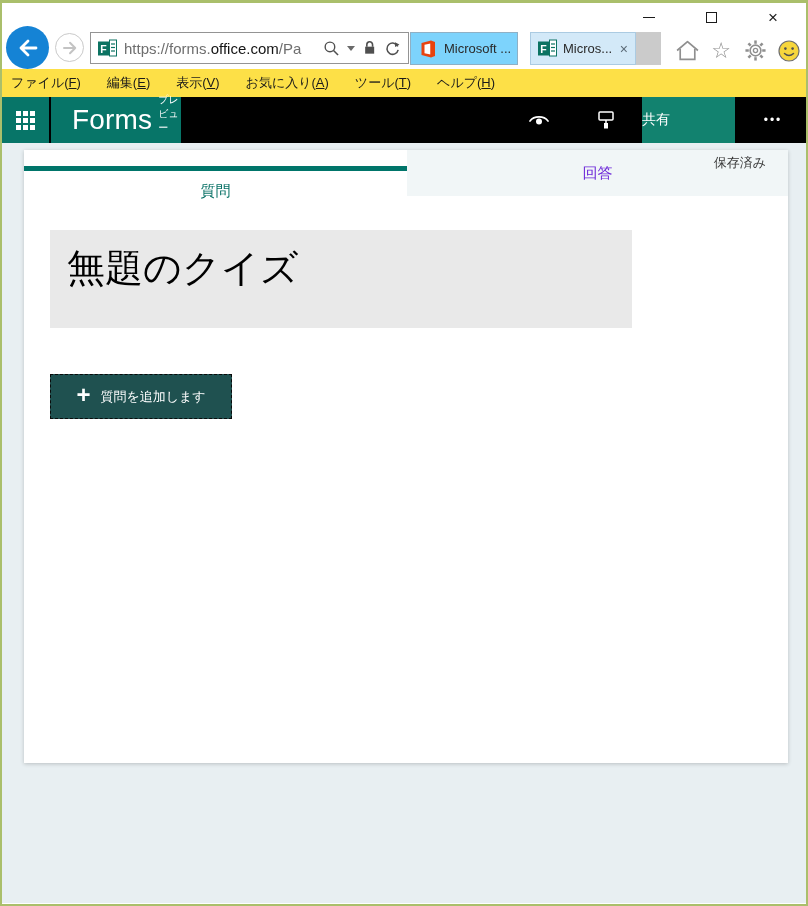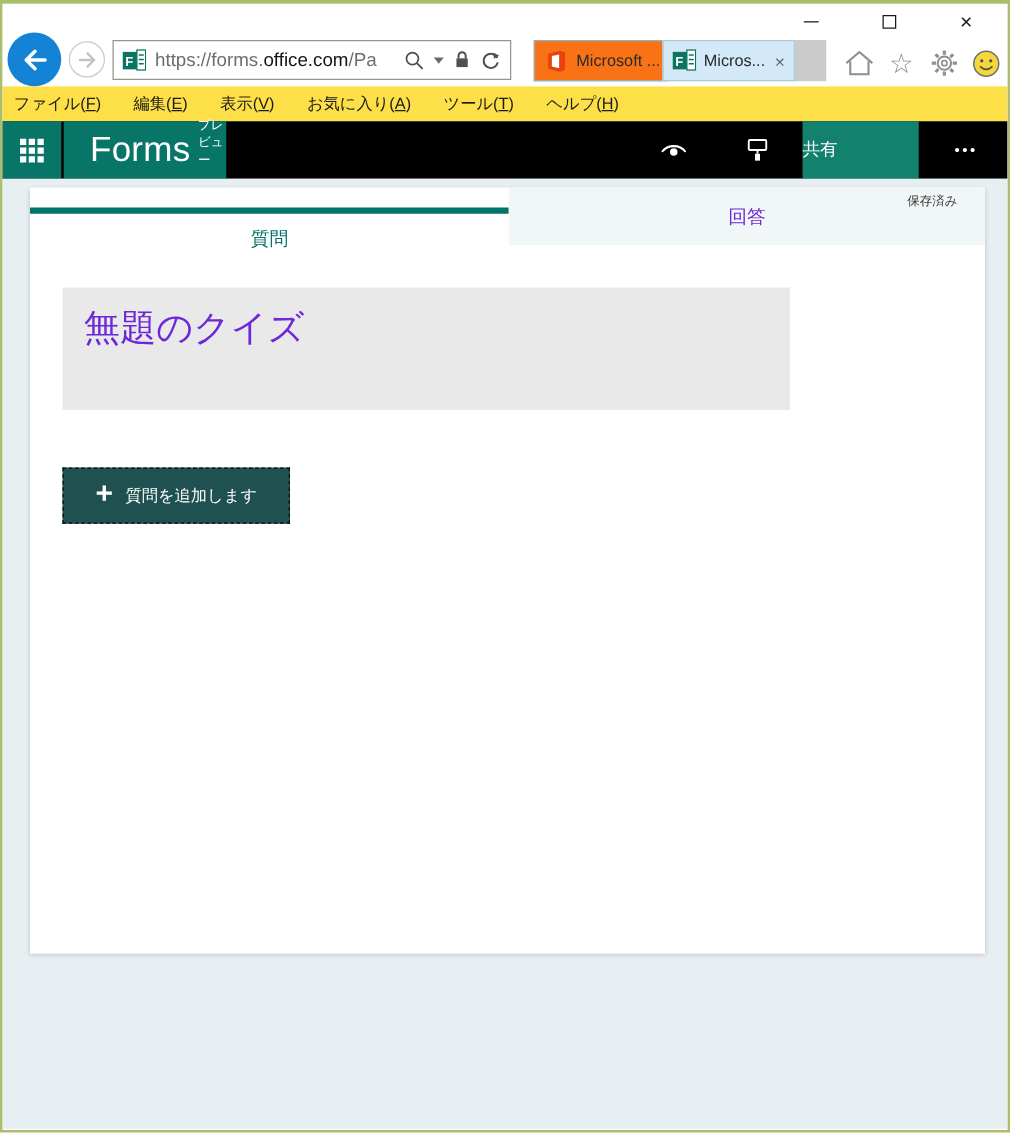--- a/index.html
+++ b/index.html
@@ -25,21 +25,21 @@
   .addressbar{ position:absolute; left:88px; top:0; width:319px; height:32px; border:1px solid #949494;
                background:#fff; display:flex; align-items:center; padding:0 7px; gap:7px; }
   .favicon{ flex:0 0 auto; }
   .url{ flex:1 1 auto; font-size:15px; color:#6e6e6e; white-space:nowrap; overflow:hidden; }
   .url .domain{ color:#141414; }
   .caret-down{ width:0; height:0; border-left:4px solid transparent; border-right:4px solid transparent;
                border-top:5px solid #6a6a6a; }
   .btab{ position:absolute; top:0; height:33px; display:flex; align-items:center; gap:6px; padding:0 7px;
          font-size:13px; color:#2a2a2a; }
   .btab .tab-title{ flex:1; white-space:nowrap; overflow:hidden; }
-  .btab-1{ left:425px; width:108px; background:#f97316; border:1px solid #8fb0c5; }
+  .btab-1{ left:408px; width:108px; background:#7dd3fc; border:1px solid #8fb0c5; }
   .btab-2{ left:528px; width:106px; background:#d3e9f8; border:1px solid #abcbe2; }
   .tab-close{ color:#5c6b77; font-size:14px; line-height:1; }
   .tab-stub{ position:absolute; left:634px; top:0; width:25px; height:33px; background:#cbcbcb; }
   .nav-icons{ position:absolute; left:668px; top:0; height:37px; display:flex; align-items:center; }
   .nav-ic{ width:34px; display:flex; align-items:center; justify-content:center; }
   .star-glyph{ font-size:22px; color:#8f8f8f; line-height:1; }
 
   
   .menubar{ height:28px; background:#fde047; display:flex; align-items:center; padding-left:9px;
             font-size:13px; color:#1a1a1a; }
@@ -67,23 +67,23 @@
 
   
   .page{ position:relative; height:760px; background:#e8eff2; }
   .card{ position:absolute; left:22px; top:7px; width:764px; height:613px; background:#fff;
          box-shadow:0 1px 4px rgba(0,0,0,.2); }
   .qtab{ position:absolute; left:0; top:16px; width:383px; height:46px; background:#fff;
          border-top:5px solid #00756a; display:flex; align-items:center; justify-content:center;
          font-size:15px; color:#077065; }
   .rtab{ position:absolute; left:383px; top:0; width:381px; height:46px; background:#f1f6f7;
          display:flex; align-items:center; justify-content:center; font-size:15px; color:#6d28d9; }
-  .saved{ position:absolute; top:4px; right:22px; font-size:10px; color:#373737; z-index:2; }
+  .saved{ position:absolute; top:4px; right:22px; font-size:13px; color:#373737; z-index:2; }
   .title-box{ position:absolute; left:26px; top:80px; width:582px; height:98px; background:#e9e9e9;
-              padding:13px 17px; font-size:29px; color:#6d28d9; cursor:text; }
+              padding:13px 17px; font-size:38px; color:#000000; cursor:text; }
   .add-btn{ position:absolute; left:26px; top:224px; width:182px; height:45px; background:#1f5150;
             border:1px dashed #0b0b0b; display:flex; align-items:center; justify-content:center;
             gap:10px; color:#fff; cursor:pointer; }
   .add-plus{ font-size:24px; font-weight:bold; line-height:1; margin-top:-3px; }
   .add-label{ font-size:13px; }
 
   svg{ display:block; }
 </style>
 </head>
 <body>

